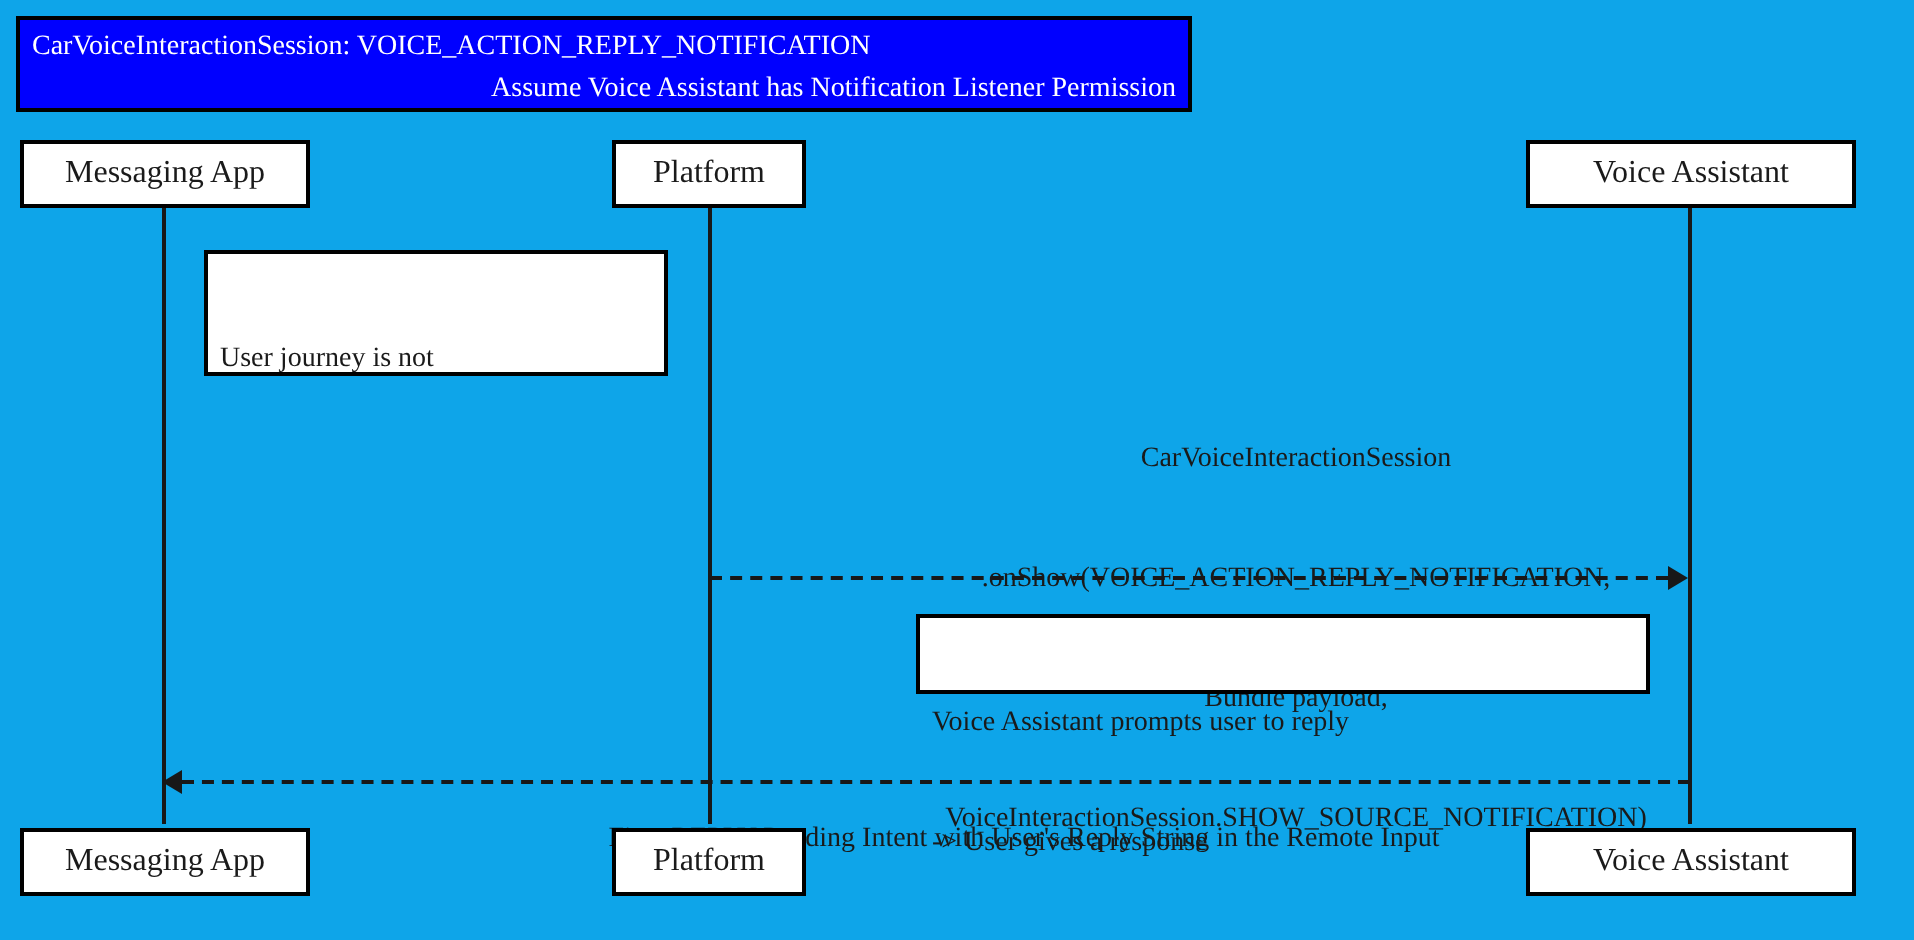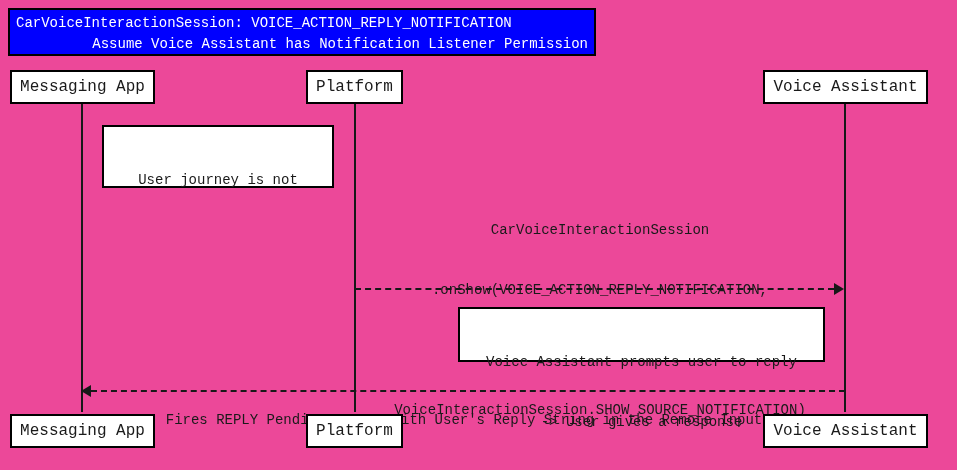--- a/index.html
+++ b/index.html
@@ -4,22 +4,22 @@
 <style>
   html, body {
     margin: 0;
     padding: 0;
     background: #f7f7f7;
   }
   #diagram {
     position: relative;
     width: 957px;
     height: 470px;
-    background: #ec4899;
-    font-family: Liberation Mono, monospace;
+    background: #0ea5e9;
+    font-family: Liberation Serif, serif;
     overflow: hidden;
   }
 
   
   .title-box {
     position: absolute;
     left: 8px;
     top: 8px;
     width: 588px;
     height: 48px;
@@ -58,36 +58,36 @@
     width: 2px;
     background: #181818;
   }
 
   
   .note {
     position: absolute;
     border: 2px solid #000000;
     background: #FFFFFF;
     box-sizing: border-box;
-    text-align: center;
     color: #1a1a1a;
     font-size: 14px;
     line-height: 20px;
     padding: 3px 6px;
     white-space: pre;
   }
 
   
   .msg-label {
     position: absolute;
     text-align: center;
     color: #1a1a1a;
     font-size: 14px;
     line-height: 20px;
     white-space: pre;
+    margin-left: 48px;
   }
 
   
   .arrow-line {
     position: absolute;
     height: 0;
     border-top: 2px dashed #181818;
   }
   .arrow-head {
     position: absolute;
@@ -130,21 +130,21 @@
   <div class="msg-label" style="left:357px; top:180px; width:486px;">
     <div>CarVoiceInteractionSession</div>
     <div>.onShow(VOICE_ACTION_REPLY_NOTIFICATION,</div>
     <div>Bundle payload,</div>
     <div>VoiceInteractionSession.SHOW_SOURCE_NOTIFICATION)</div>
   </div>
 
   <div class="arrow-line" style="left:355px; top:288px; width:479px;"></div>
   <div class="arrow-head right" style="left:834px; top:283px;"></div>
 
-  <div class="note" style="left:458px; top:307px; width:367px; height:55px;">
+  <div class="note" style="left:458px; top:307px; width:367px; height:40px;">
     <div>Voice Assistant prompts user to reply</div>
     <div>-&gt; User gives a response</div>
   </div>
 
   <div class="msg-label" style="left:84px; top:370px; width:760px;">
     <div>Fires REPLY Pending Intent with User's Reply String in the Remote Input</div>
   </div>
 
   <div class="arrow-line" style="left:91px; top:390px; width:754px;"></div>
   <div class="arrow-head left" style="left:81px; top:385px;"></div>

